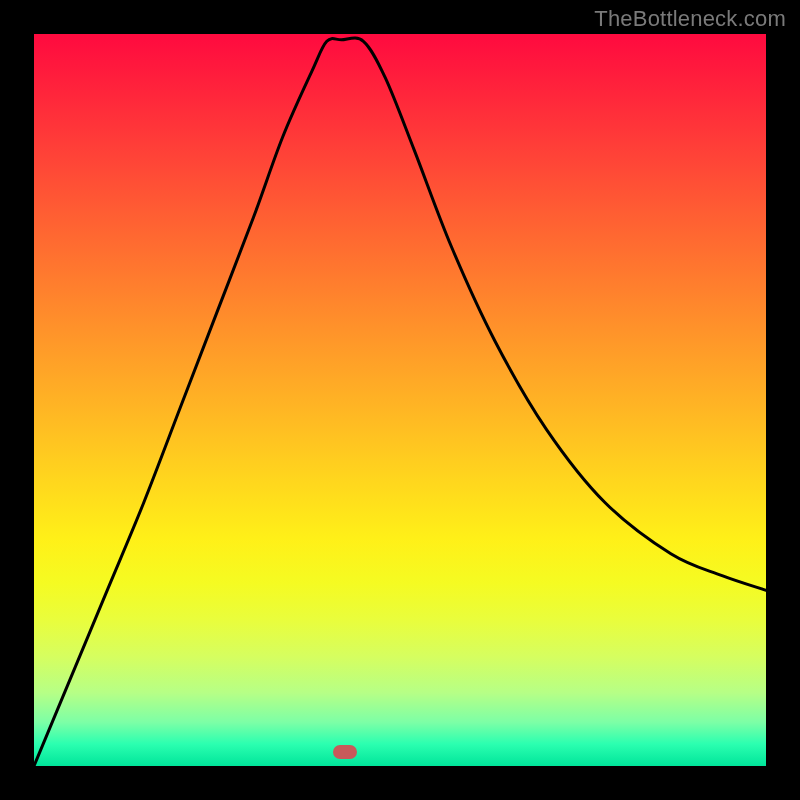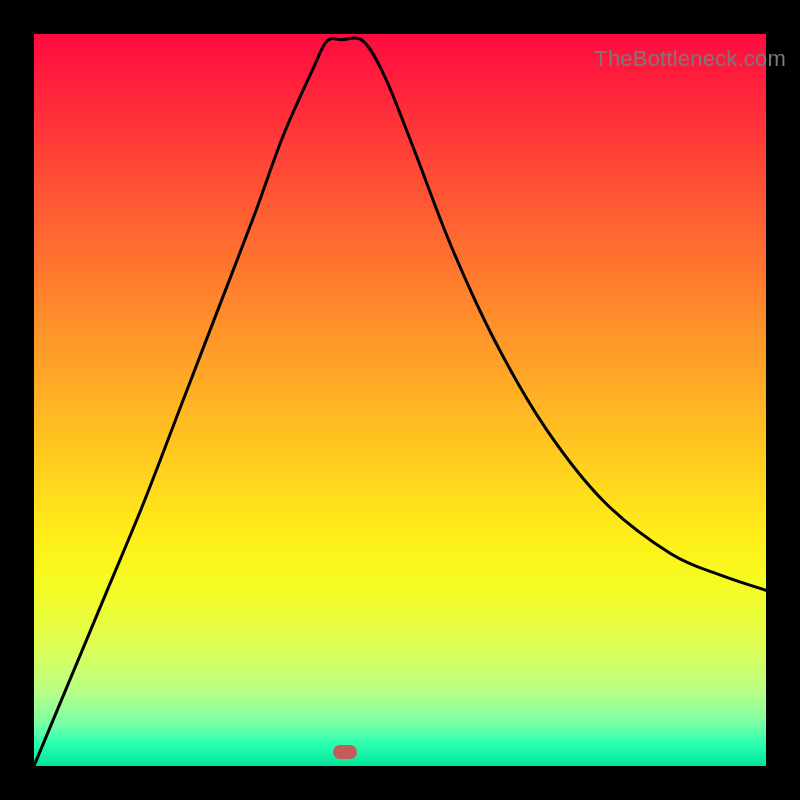--- a/index.html
+++ b/index.html
@@ -54,21 +54,20 @@
     );
   }
   .watermark {
     position: absolute;
     top: 6px;
     right: 14px;
     color: #7a7a7a;
     font-size: 22px;
     letter-spacing: 0.2px;
     font-weight: 500;
-    margin-top: 40px;
   }
   .marker {
     position: absolute;
     width: 24px;
     height: 14px;
     background: #c75a5a;
     border-radius: 7px;
     left: 50%;
     transform: translate(-50%, 0);
   }

